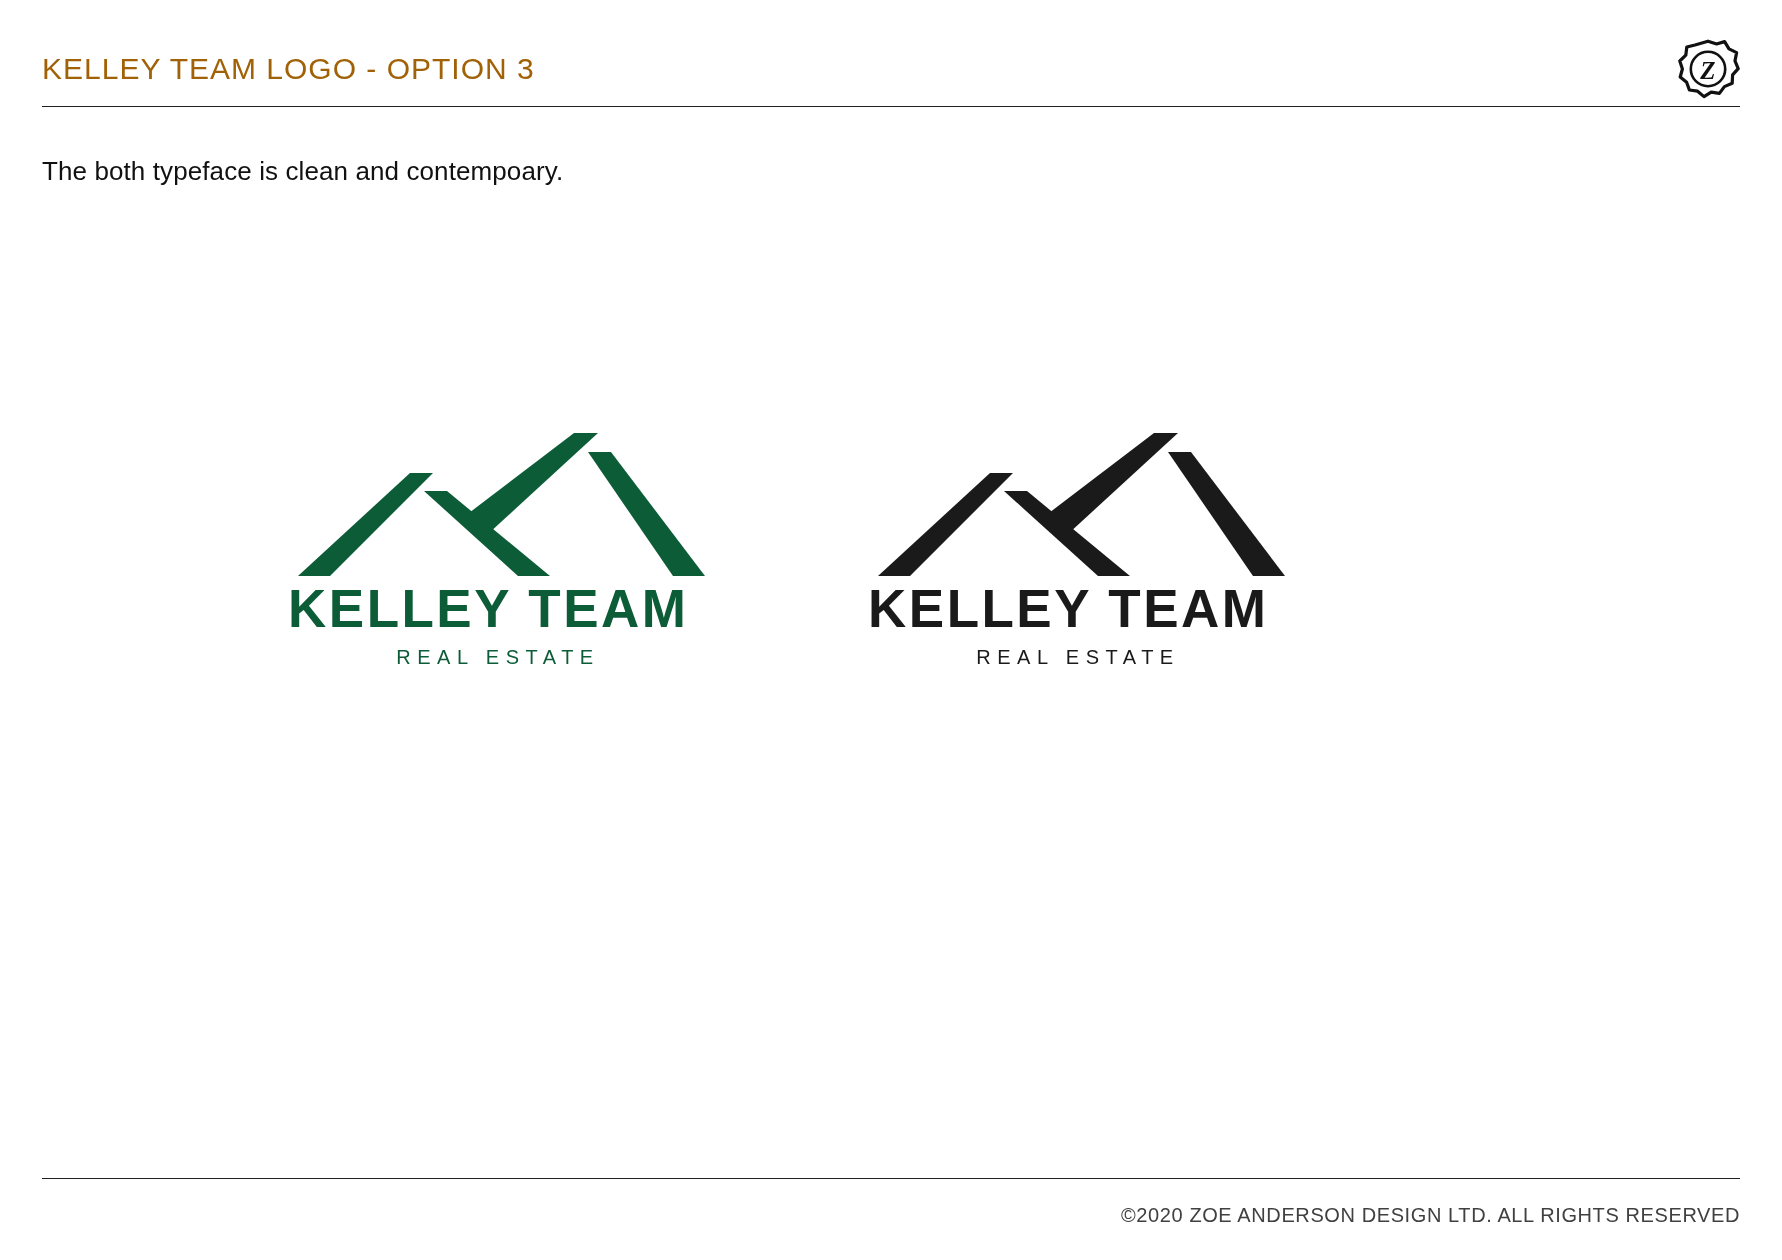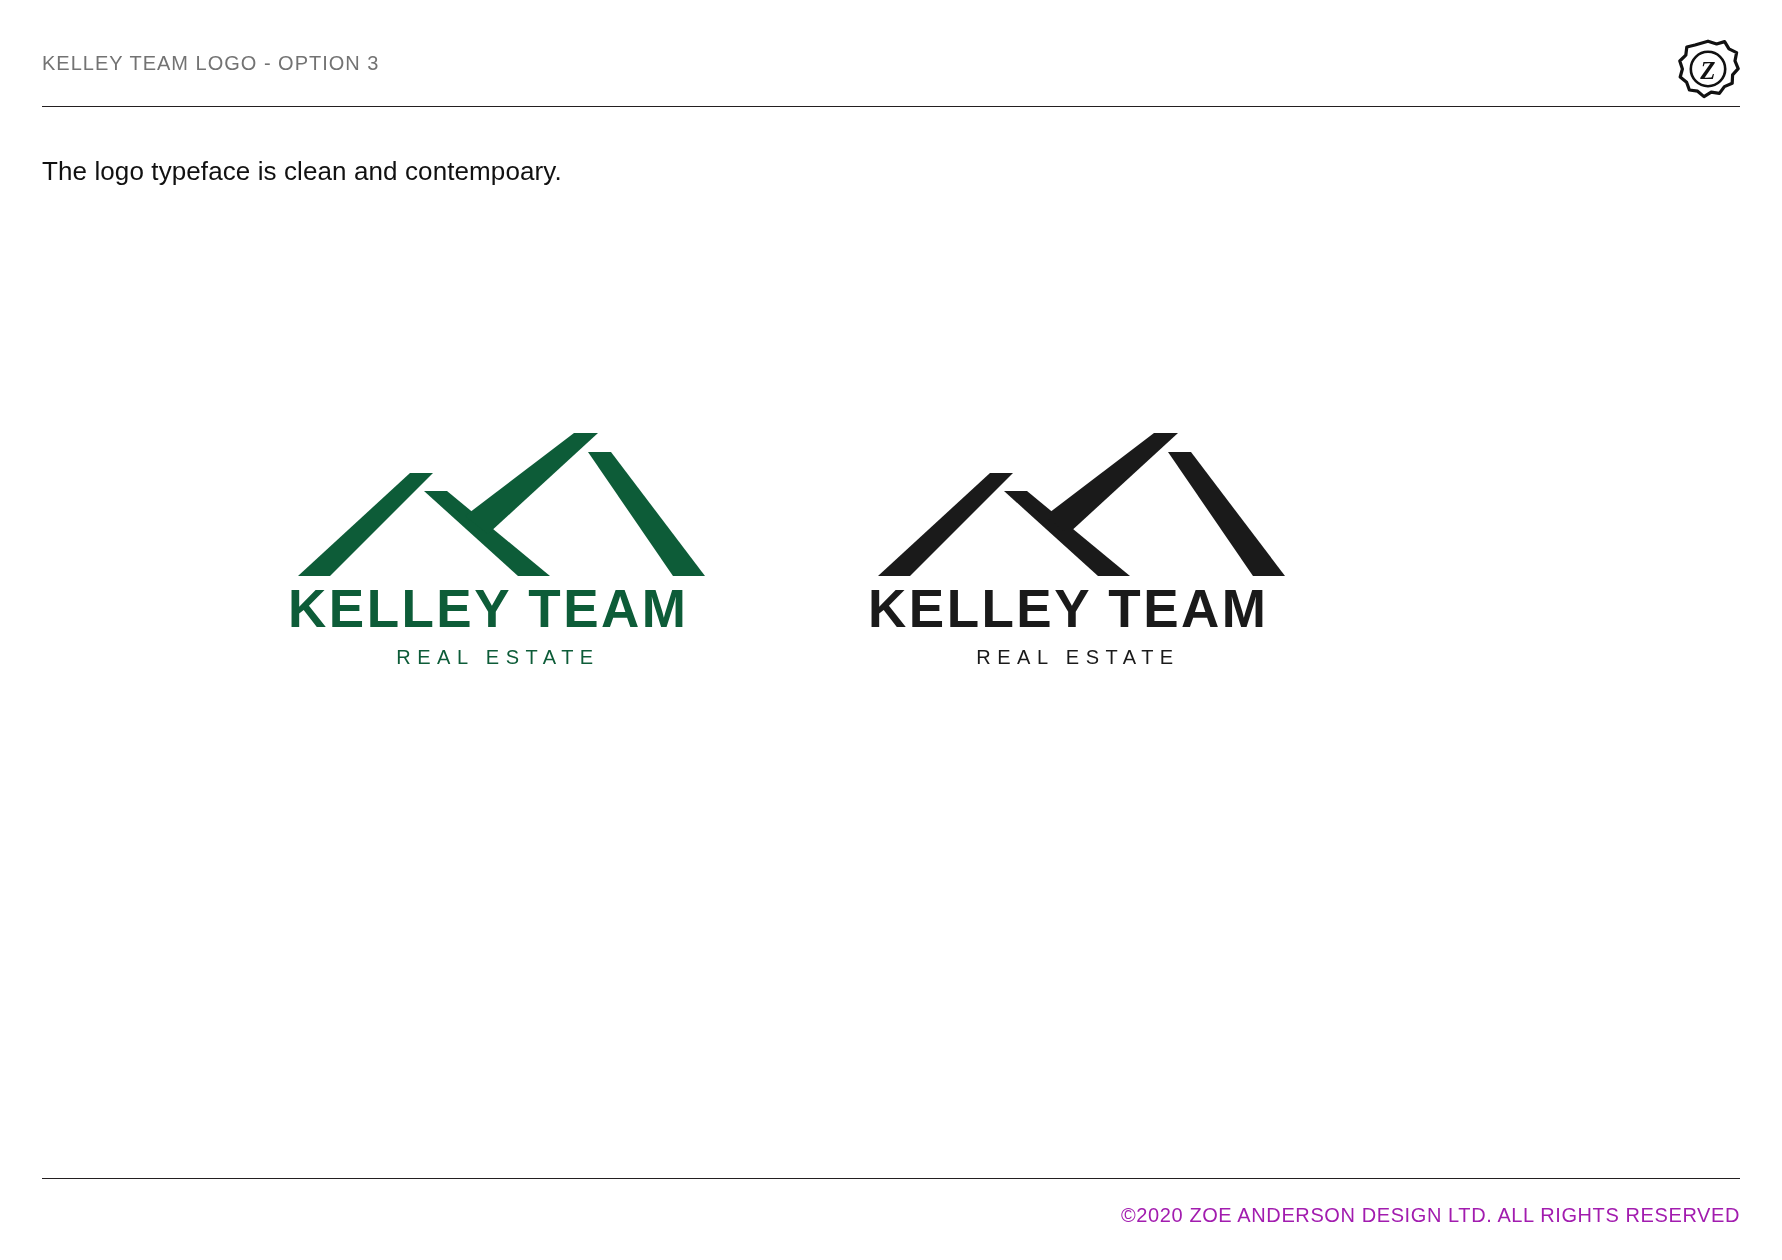--- a/index.html
+++ b/index.html
@@ -27,24 +27,24 @@
     position: absolute;
     left: 42px;
     right: 42px;
     top: 30px;
     height: 78px;
   }
   .header-title {
     position: absolute;
     left: 0;
     top: 22px;
-    font-size: 20px;
+    font-size: 30px;
     letter-spacing: 1.0px;
     font-weight: 400;
-    color: #737373;
+    color: #a16207;
     white-space: nowrap;
   }
   .brand-mark {
     position: absolute;
     right: 0;
     top: 8px;
     width: 64px;
     height: 64px;
   }
   .brand-mark svg { display: block; width: 64px; height: 64px; }
@@ -133,21 +133,21 @@
     top: 1178px;
     height: 0;
     border-top: 1.6px solid #231f20;
   }
   .footer-copy {
     position: absolute;
     right: 42px;
     top: 1204px;
     font-size: 20px;
     letter-spacing: 0.6px;
-    color: #a21caf;
+    color: #404040;
     white-space: nowrap;
   }
 </style>
 </head>
 <body>
 
 <div class="page">
 
   <div class="header">
     <div class="header-title">KELLEY TEAM LOGO - OPTION 3</div>
@@ -162,21 +162,21 @@
                  L6.4 31.0 L3.8 23.0 L9.8 17.2 L10.8 9.0
                  L19.0 7.0 Z" fill="none" stroke="#111111" stroke-width="3.2" stroke-linejoin="round"></path>
         <circle cx="32" cy="31" r="17.2" fill="none" stroke="#111111" stroke-width="2.6"></circle>
         <text x="32" y="40.5" text-anchor="middle" font-family="'Liberation Serif', serif" font-size="25" font-weight="700" font-style="italic" fill="#111111">Z</text>
       </svg>
     </div>
   </div>
   <div class="header-rule"></div>
 
   <div class="intro">
-    <p>The logo typeface is clean and contempoary.</p>
+    <p>The both typeface is clean and contempoary.</p>
   </div>
 
   <div class="lockups">
 
     <div class="lockup green">
       <div class="mark-wrap">
         <svg viewBox="0 0 420 150" xmlns="http://www.w3.org/2000/svg" aria-hidden="true">
           <g fill="#0D5C38">
 
             <polygon points="122,43 145,43 42,146 10,146"></polygon>

